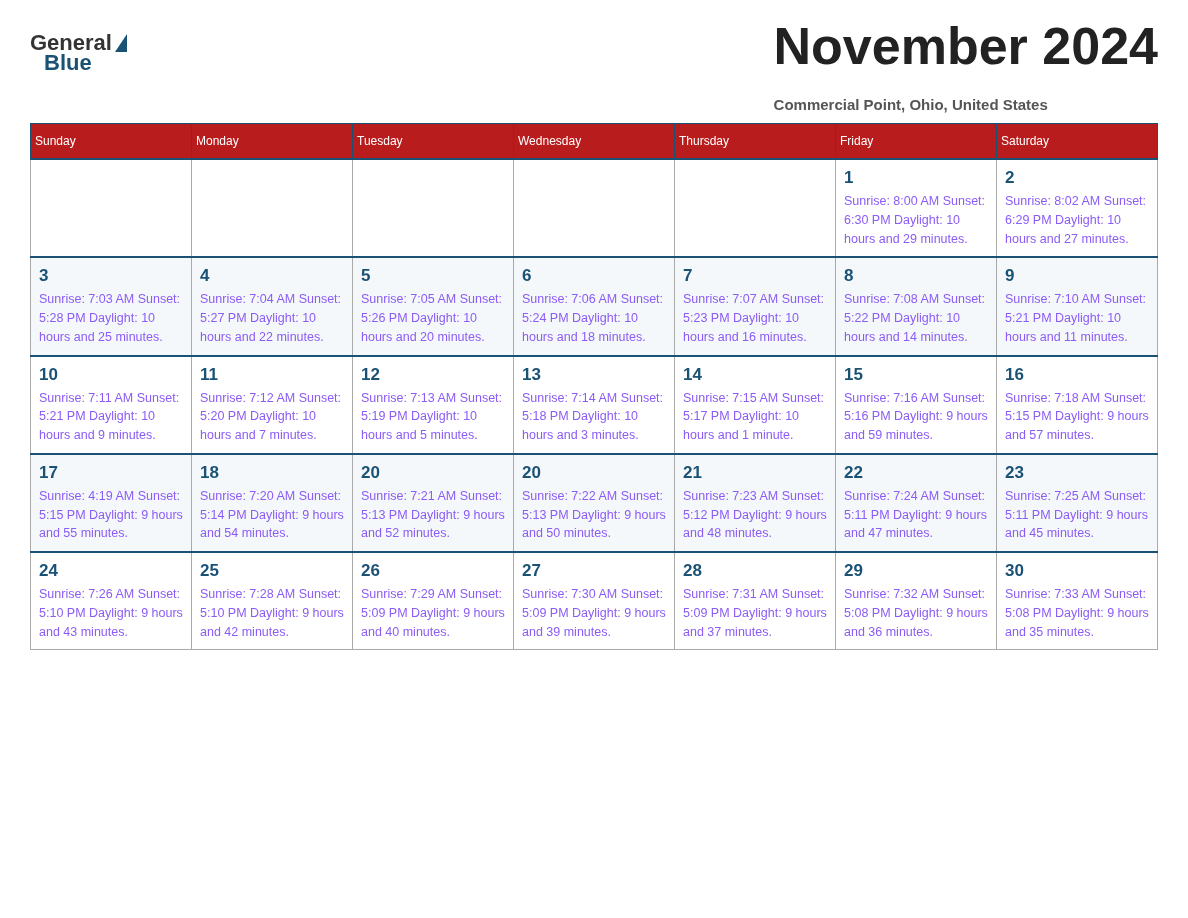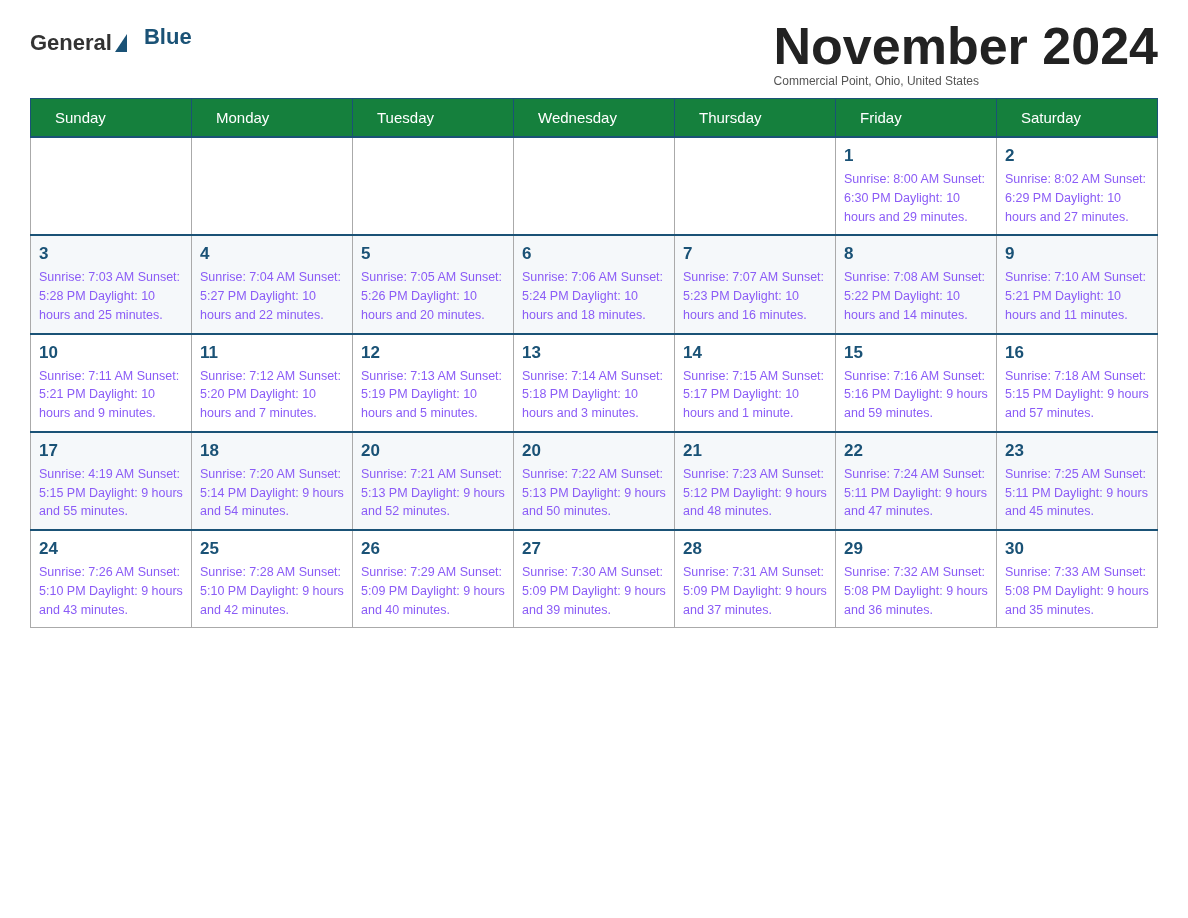--- a/index.html
+++ b/index.html
@@ -11,21 +11,21 @@
       padding: 20px 30px;
     }
     .header {
       display: flex;
       justify-content: space-between;
       align-items: flex-start;
       margin-bottom: 10px;
     }
     .logo {
       display: flex;
-      flex-direction: row;
+      flex-direction: column;
       align-items: flex-start;
       padding-top: 10px;
     }
     .logo-text {
       display: flex;
       align-items: center;
       font-size: 22px;
       font-weight: bold;
       color: #333;
     }
@@ -41,34 +41,35 @@
     }
     .logo-blue { color: #1a5276; font-size: 22px; font-weight: bold; }
     .title-area { }
     .month-title {
       font-size: 52px;
       font-weight: bold;
       color: #222;
       line-height: 1;
     }
     .location {
-      font-size: 12px;
+      font-size: 15px;
       color: #555;
-      margin-top: 2px;
+      margin-top: 24px;
+      font-weight: bold;
     }
     .calendar {
       width: 100%;
       border-collapse: collapse;
       margin-top: 10px;
     }
     .calendar th {
-      background-color: #15803d;
+      background-color: #b91c1c;
       color: #fff;
-      padding: 10px 24px;
-      font-size: 15px;
+      padding: 10px 4px;
+      font-size: 12px;
       font-weight: normal;
       text-align: left;
       border: 1px solid #1a5276;
     }
     .calendar td {
       vertical-align: top;
       padding: 8px;
       border: 1px solid #aaa;
       width: calc(100% / 7);
       min-height: 100px;

